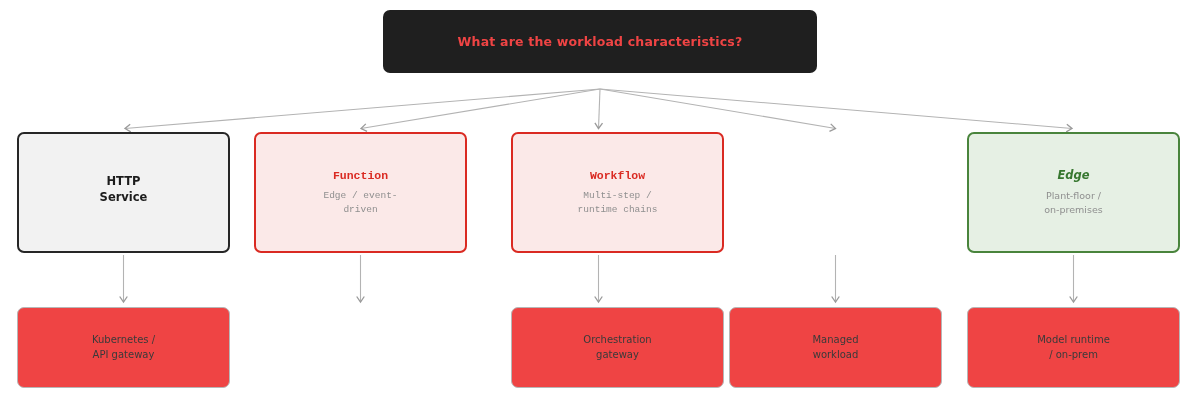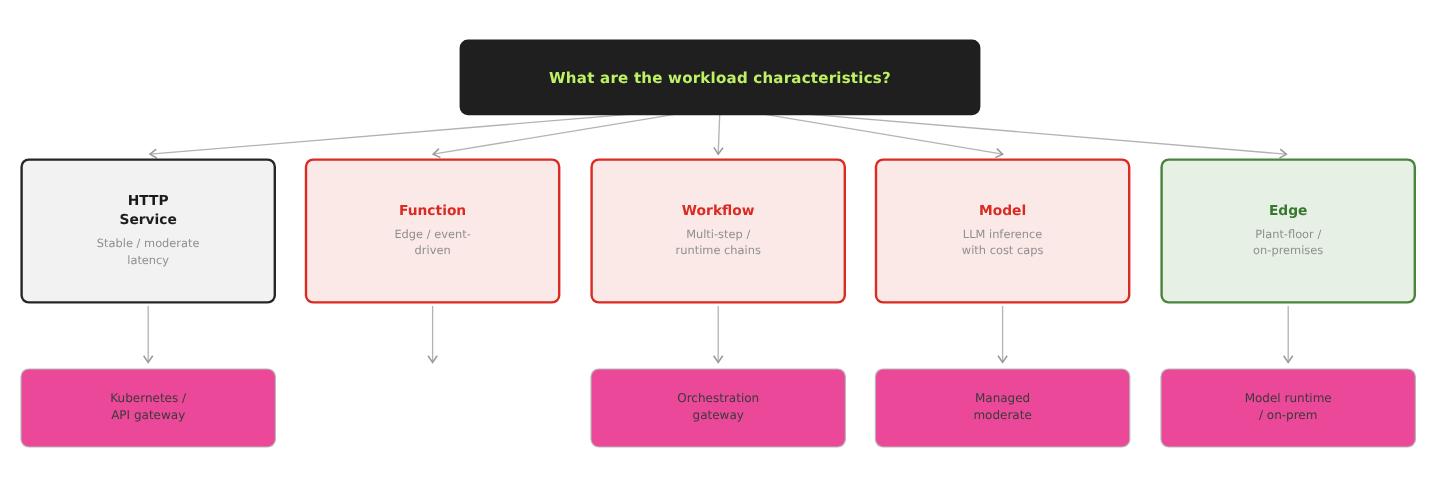--- a/index.html
+++ b/index.html
@@ -2,49 +2,49 @@
 <html><head>
 <meta charset="utf-8">
 <style>
   html,body{margin:0;padding:0;background:#ffffff;}
   body{font-family:"DejaVu Sans", sans-serif;}
   .stage{position:relative;width:1196px;height:400px;background:#ffffff;overflow:hidden;}
 
   .arrows{position:absolute;left:0;top:0;width:1196px;height:400px;pointer-events:none;}
 
   .root-node{
-    position:absolute;left:383px;top:33px;width:434px;height:63px;
+    position:absolute;left:383px;top:10px;width:434px;height:63px;
     box-sizing:border-box;background:#1f1f1f;border-radius:7px;
-    color:#bef264;display:flex;align-items:center;justify-content:center;
+    color:#ef4444;display:flex;align-items:center;justify-content:center;
     font-weight:bold;font-size:12.5px;letter-spacing:.2px;text-align:center;
   }
 
   .node{
     position:absolute;box-sizing:border-box;border-radius:7px;
     display:flex;flex-direction:column;align-items:center;justify-content:center;
     text-align:center;width:213px;
   }
   .decision{top:132px;height:121px;}
   .target{
-    top:307px;height:66px;background:#ec4899;border:1px solid #b7b7b7;
+    top:307px;height:81px;background:#ef4444;border:1px solid #b7b7b7;
     color:#3a3a3a;font-size:10px;line-height:1.45;
   }
   .target span{white-space:pre-line;}
 
-  .c0{left:17px}.c1{left:254px}.c2{left:492px}.c3{left:729px}.c4{left:967px}
+  .c0{left:17px}.c1{left:254px}.c2{left:511px}.c3{left:729px}.c4{left:967px}
 
   .decision .title{font-weight:bold;font-size:11.5px;line-height:1.35;white-space:pre-line;margin-bottom:6px;}
   .decision .subtitle{font-size:9.5px;color:#8f8f8f;line-height:1.45;white-space:pre-line;}
 
   .variant-dark{background:#f2f2f2;border:2px solid #262626;}
   .variant-dark .title{color:#1c1c1c;}
-  .variant-red{background:#fbe9e8;border:2px solid #da2a22;}
+  .variant-red{background:#fbe9e8;border:2px solid #da2a22;font-family:Liberation Mono, monospace;}
   .variant-red .title{color:#da2a22;}
   .variant-green{background:#e6f0e4;border:2px solid #49843c;}
-  .variant-green .title{color:#37772f;}
+  .variant-green .title{color:#37772f;font-style:italic;}
 </style>
 </head>
 <body>
 
 <div class="stage">
 
   <svg class="arrows" viewBox="0 0 1196 400" xmlns="http://www.w3.org/2000/svg">
     <defs>
       <marker id="arrowhead" markerUnits="userSpaceOnUse" markerWidth="14" markerHeight="14" refX="0" refY="0" orient="auto" style="overflow:visible;">
         <path d="M-5.5,-3.8 L0,0 L-5.5,3.8" fill="none" stroke="#9a9a9a" stroke-width="1.3"></path>
@@ -65,22 +65,20 @@
     </g>
   </svg>
 
   <div class="root-node">
     <span>What are the workload characteristics?</span>
   </div>
 
   <div class="node decision variant-dark c0">
     <div class="title">HTTP
 Service</div>
-    <div class="subtitle">Stable / moderate
-latency</div>
   </div>
   <div class="node target c0">
     <span>Kubernetes /
 API gateway</span>
   </div>
 
   <div class="node decision variant-red c1">
     <div class="title">Function</div>
     <div class="subtitle">Edge / event-
 driven</div>
@@ -89,28 +87,23 @@
   <div class="node decision variant-red c2">
     <div class="title">Workflow</div>
     <div class="subtitle">Multi-step /
 runtime chains</div>
   </div>
   <div class="node target c2">
     <span>Orchestration
 gateway</span>
   </div>
 
-  <div class="node decision variant-red c3">
-    <div class="title">Model</div>
-    <div class="subtitle">LLM inference
-with cost caps</div>
-  </div>
   <div class="node target c3">
     <span>Managed
-moderate</span>
+workload</span>
   </div>
 
   <div class="node decision variant-green c4">
     <div class="title">Edge</div>
     <div class="subtitle">Plant-floor /
 on-premises</div>
   </div>
   <div class="node target c4">
     <span>Model runtime
 / on-prem</span>

